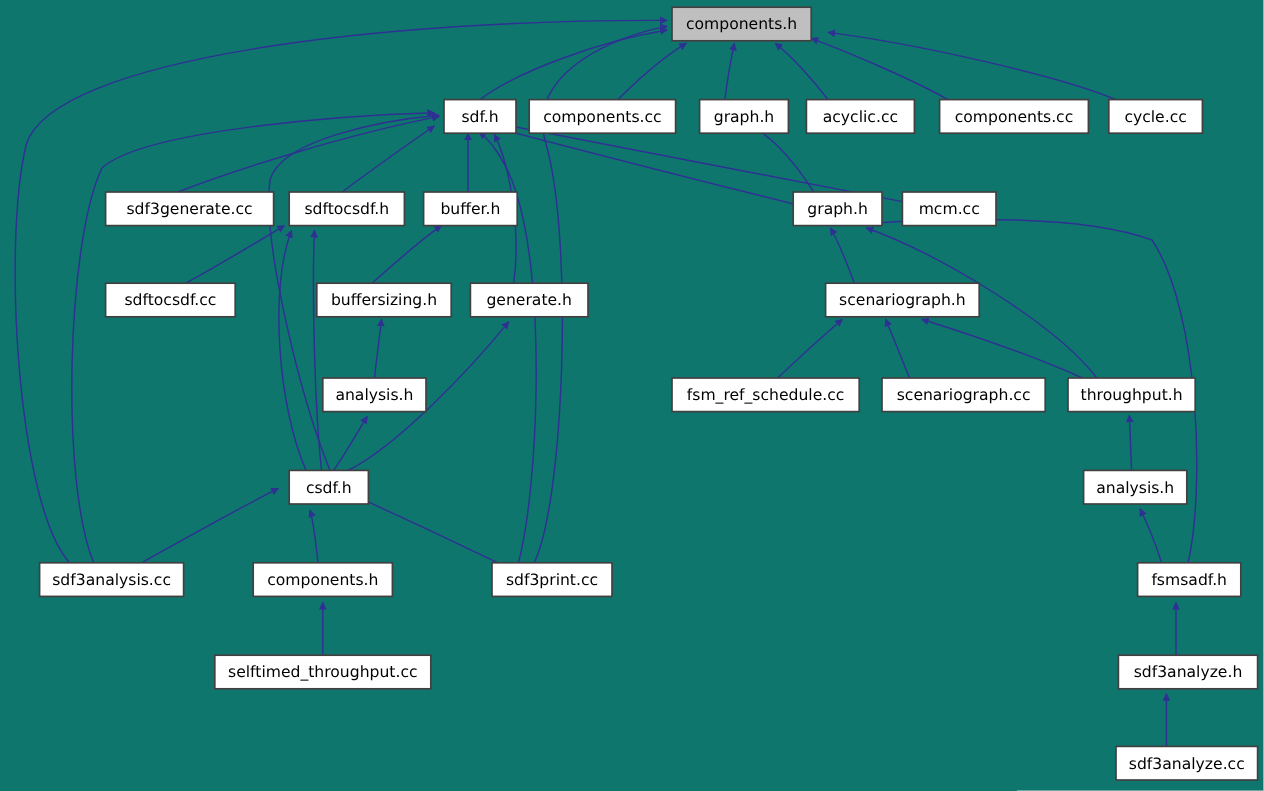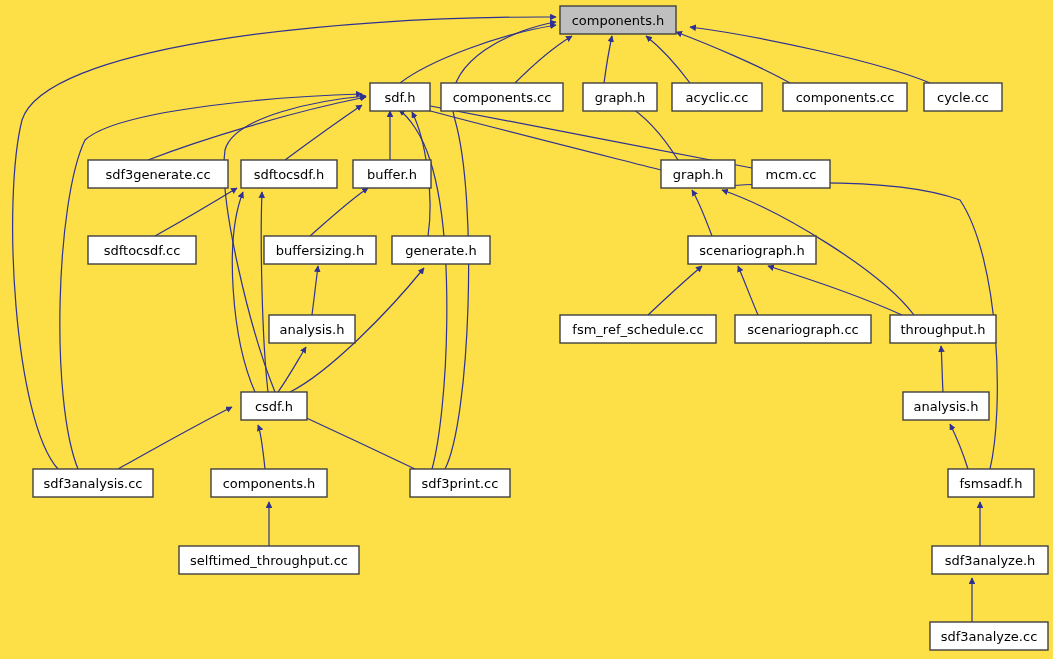--- a/index.html
+++ b/index.html
@@ -4,21 +4,21 @@
 <style>
   html, body {
     margin: 0;
     padding: 0;
     background: #ffffff;
   }
   #canvas-wrap {
     position: relative;
     width: 1053px;
     height: 659px;
-    background: #fde047;
+    background: #0f766e;
     overflow: hidden;
     font-family: "DejaVu Sans", sans-serif;
   }
   svg#graph {
     position: absolute;
     top: 0;
     left: 0;
     width: 1053px;
     height: 659px;
     display: block;

